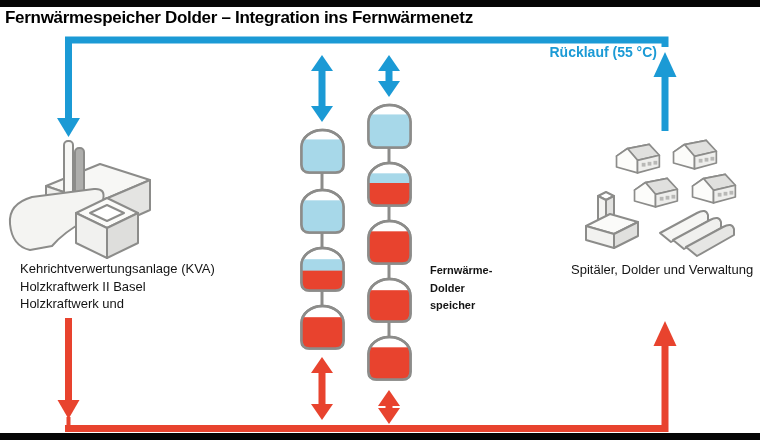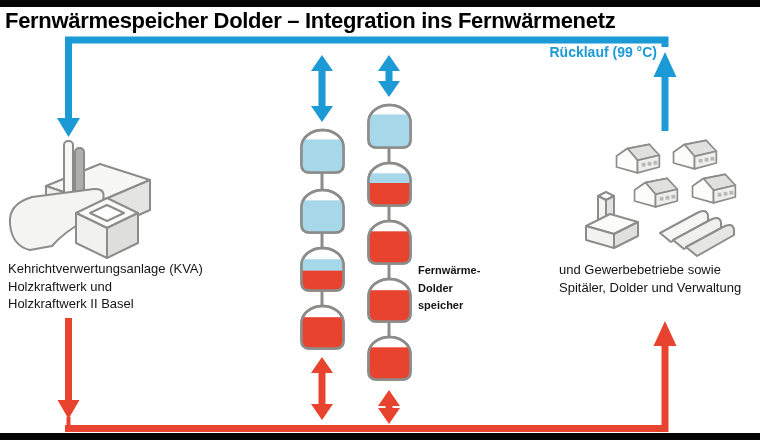--- a/index.html
+++ b/index.html
@@ -1,23 +1,23 @@
 <!DOCTYPE html>
 <html><head>
 <meta charset="utf-8">
 <style>
   html,body{margin:0;padding:0;background:#fff;}
   .stage{position:relative;width:760px;height:440px;background:#fff;overflow:hidden;
          font-family:"Liberation Sans",sans-serif;}
   .bar{position:absolute;left:0;width:760px;height:7px;background:#050505;}
   .bar.top{top:0;} .bar.bottom{top:433px;}
-  .title{position:absolute;left:5px;top:8px;font-size:22px;font-weight:bold;color:#000;
+  .title{position:absolute;left:5px;top:8px;font-size:17px;font-weight:bold;color:#000;
          letter-spacing:-0.3px;white-space:nowrap;}
   .lbl{position:absolute;font-size:13px;line-height:17.5px;color:#141414;}
-  .lbl span{display:block;white-space:nowrap;}
+  .lbl span{display:block;white-space:nowrap;margin-left:12px;}
   .lbl.bold{font-weight:bold;font-size:11px;}
   .pipe-label{position:absolute;font-weight:bold;font-size:14px;white-space:nowrap;}
   svg.diagram{position:absolute;left:0;top:0;}
 </style>
 </head>
 <body>
 
 <div class="stage">
 
   <div class="bar top"></div>
@@ -156,32 +156,31 @@
           </clipPath>
           <path d="M368.5,354 A21 17 0 0 1 410.5,354 L410.5,371.5 Q410.5,379.5 402.5,379.5 L376.5,379.5 Q368.5,379.5 368.5,371.5 Z" fill="#ffffff" stroke="#8C8C8A" stroke-width="2.5"></path>
           <rect x="367" y="347.32" width="45" height="34.68000000000001" fill="#E8432E" clip-path="url(#clip-1-4)"></rect>
           <path d="M368.5,354 A21 17 0 0 1 410.5,354 L410.5,371.5 Q410.5,379.5 402.5,379.5 L376.5,379.5 Q368.5,379.5 368.5,371.5 Z" fill="none" stroke="#8C8C8A" stroke-width="2.5"></path>
           <polygon points="389,55 400,71 392.5,71 392.5,81 400,81 389,97 378,81 385.5,81 385.5,71 378,71" fill="#1B9AD5"></polygon>
           <polygon points="389,390 400,406 392.5,406 392.5,408 400,408 389,424 378,408 385.5,408 385.5,406 378,406" fill="#E8432E"></polygon>
         </g>
       </g>
   </svg>
 
-  <div class="pipe-label" style="right: 103px; top: 44px; color: rgb(27, 154, 213);">Rücklauf (99 °C)</div>
+  <div class="pipe-label" style="right: 103px; top: 44px; color: rgb(27, 154, 213);">Rücklauf (55 °C)</div>
 
   <div class="lbl" style="left:8px;top:260px">
     <span>Kehrichtverwertungsanlage (KVA)</span>
+    <span>Holzkraftwerk II Basel</span>
     <span>Holzkraftwerk und</span>
-    <span>Holzkraftwerk II Basel</span>
   </div>
 
   <div class="lbl bold" style="left:418px;top:262px">
     <span>Fernwärme-</span>
     <span>Dolder</span>
     <span>speicher</span>
   </div>
 
   <div class="lbl" style="left:559px;top:261px">
-    <span>und Gewerbebetriebe sowie</span>
     <span>Spitäler, Dolder und Verwaltung</span>
   </div>
 
 </div>
 
 </body></html>

